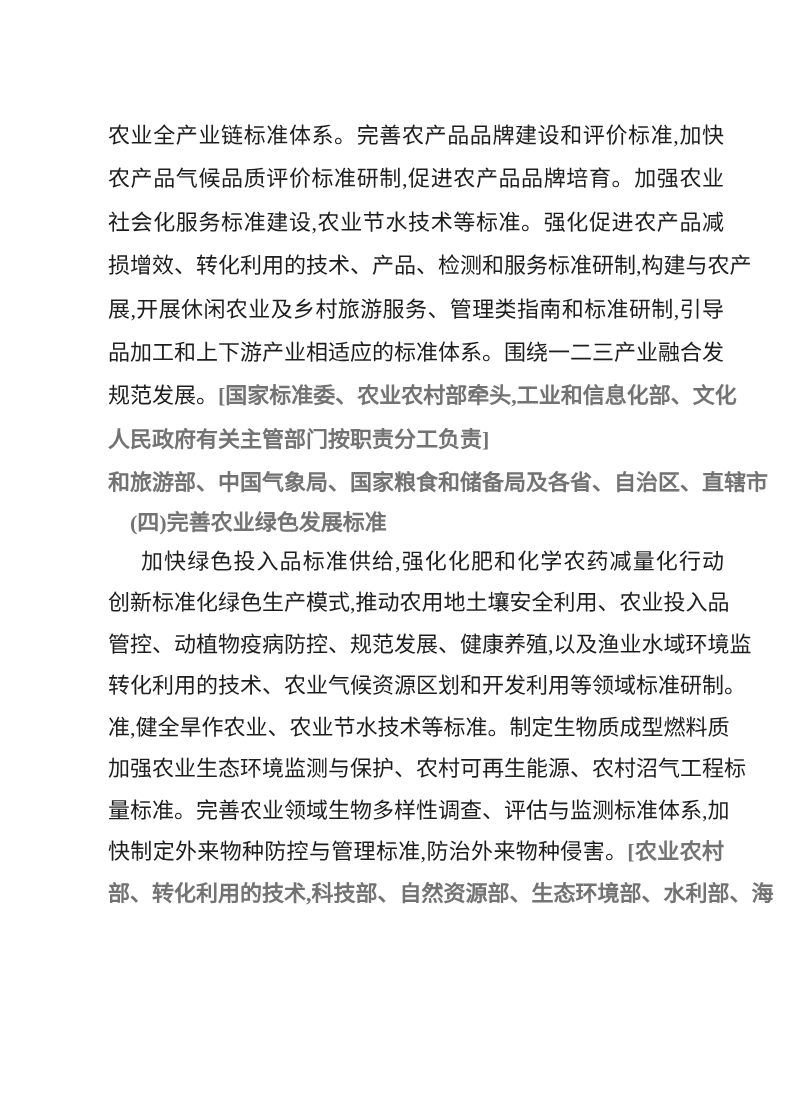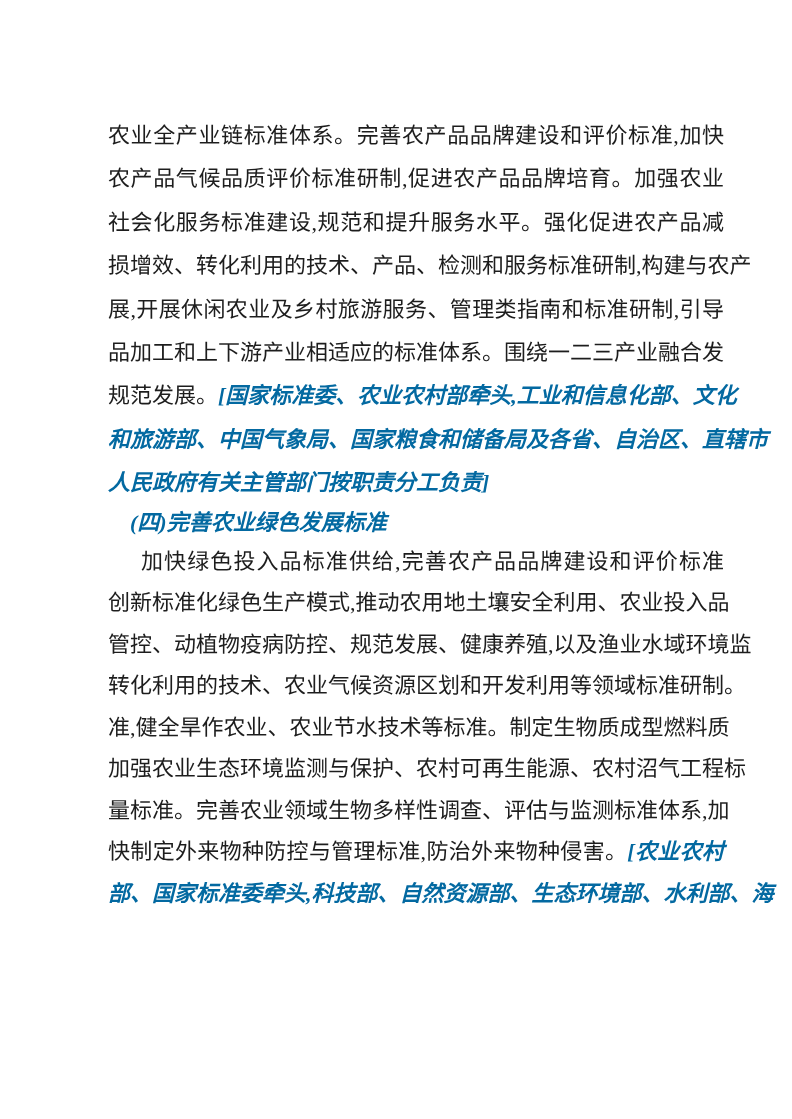--- a/index.html
+++ b/index.html
@@ -32,56 +32,56 @@
     text-align: justify;
     text-align-last: justify;
     white-space: nowrap;
     color: #1d1d1d;
   }
   .line.no-just {
     text-align: left;
     text-align-last: left;
   }
   .seg { font-weight: 400; }
-  .seg.bold { font-weight: 700; color: #0369a1; font-style: italic; }
+  .seg.bold { font-weight: 700; color: #737373; }
   .page-number {
     position: absolute;
     top: 1012px;
     right: 111px;
     font-size: 21px;
     letter-spacing: 2px;
     color: #1d1d1d;
     font-family: "Liberation Serif", "DejaVu Serif", serif;
   }
 </style>
 </head>
 <body>
 
 <div class="page">
   <main class="content">
       <div class="block p1">
         <div class="line"><span class="seg">农业全产业链标准体系。完善农产品品牌建设和评价标准,加快</span></div>
         <div class="line"><span class="seg">农产品气候品质评价标准研制,促进农产品品牌培育。加强农业</span></div>
-        <div class="line"><span class="seg">社会化服务标准建设,规范和提升服务水平。强化促进农产品减</span></div>
+        <div class="line"><span class="seg">社会化服务标准建设,农业节水技术等标准。强化促进农产品减</span></div>
         <div class="line"><span class="seg">损增效、转化利用的技术、产品、检测和服务标准研制,构建与农产</span></div>
         <div class="line"><span class="seg">展,开展休闲农业及乡村旅游服务、管理类指南和标准研制,引导</span></div>
         <div class="line"><span class="seg">品加工和上下游产业相适应的标准体系。围绕一二三产业融合发</span></div>
         <div class="line"><span class="seg">规范发展。</span><span class="seg bold">[国家标准委、农业农村部牵头,工业和信息化部、文化</span></div>
+        <div class="line no-just"><span class="seg bold">人民政府有关主管部门按职责分工负责]</span></div>
         <div class="line"><span class="seg bold">和旅游部、中国气象局、国家粮食和储备局及各省、自治区、直辖市</span></div>
-        <div class="line no-just"><span class="seg bold">人民政府有关主管部门按职责分工负责]</span></div>
       </div>
       <div class="block heading">
         <div class="line no-just" style="text-indent: 22px;"><span class="seg bold">(四)完善农业绿色发展标准</span></div>
       </div>
       <div class="block p2">
-        <div class="line" style="text-indent: 33px;"><span class="seg">加快绿色投入品标准供给,完善农产品品牌建设和评价标准</span></div>
+        <div class="line" style="text-indent: 33px;"><span class="seg">加快绿色投入品标准供给,强化化肥和化学农药减量化行动</span></div>
         <div class="line"><span class="seg">创新标准化绿色生产模式,推动农用地土壤安全利用、农业投入品</span></div>
         <div class="line"><span class="seg">管控、动植物疫病防控、规范发展、健康养殖,以及渔业水域环境监</span></div>
         <div class="line"><span class="seg">转化利用的技术、农业气候资源区划和开发利用等领域标准研制。</span></div>
         <div class="line"><span class="seg">准,健全旱作农业、农业节水技术等标准。制定生物质成型燃料质</span></div>
         <div class="line"><span class="seg">加强农业生态环境监测与保护、农村可再生能源、农村沼气工程标</span></div>
         <div class="line"><span class="seg">量标准。完善农业领域生物多样性调查、评估与监测标准体系,加</span></div>
         <div class="line"><span class="seg">快制定外来物种防控与管理标准,防治外来物种侵害。</span><span class="seg bold">[农业农村</span></div>
-        <div class="line"><span class="seg bold">部、国家标准委牵头,科技部、自然资源部、生态环境部、水利部、海</span></div>
+        <div class="line"><span class="seg bold">部、转化利用的技术,科技部、自然资源部、生态环境部、水利部、海</span></div>
       </div>
     </main>
   <div class="page-number">— 7 —</div>
 </div>
 
 </body></html>

